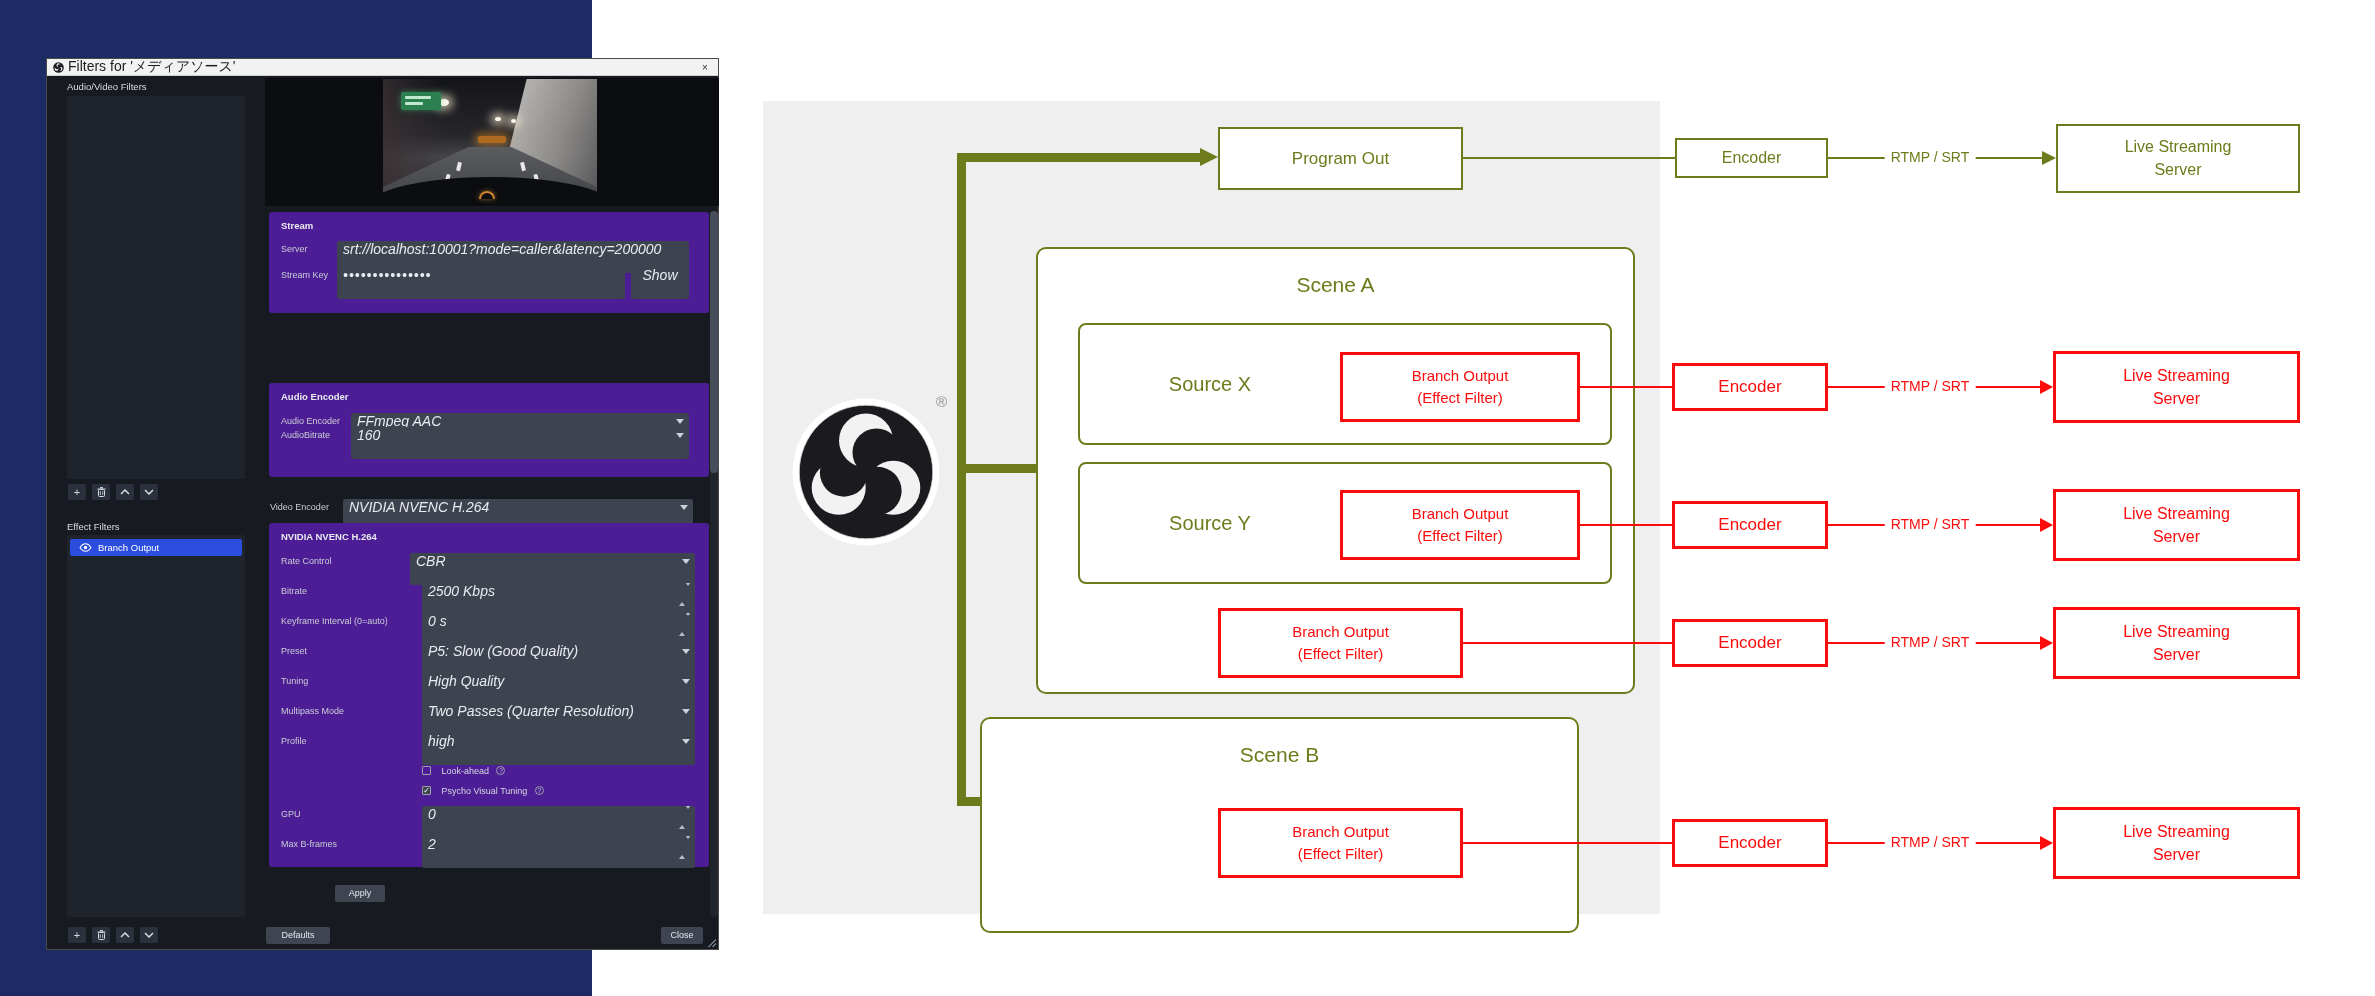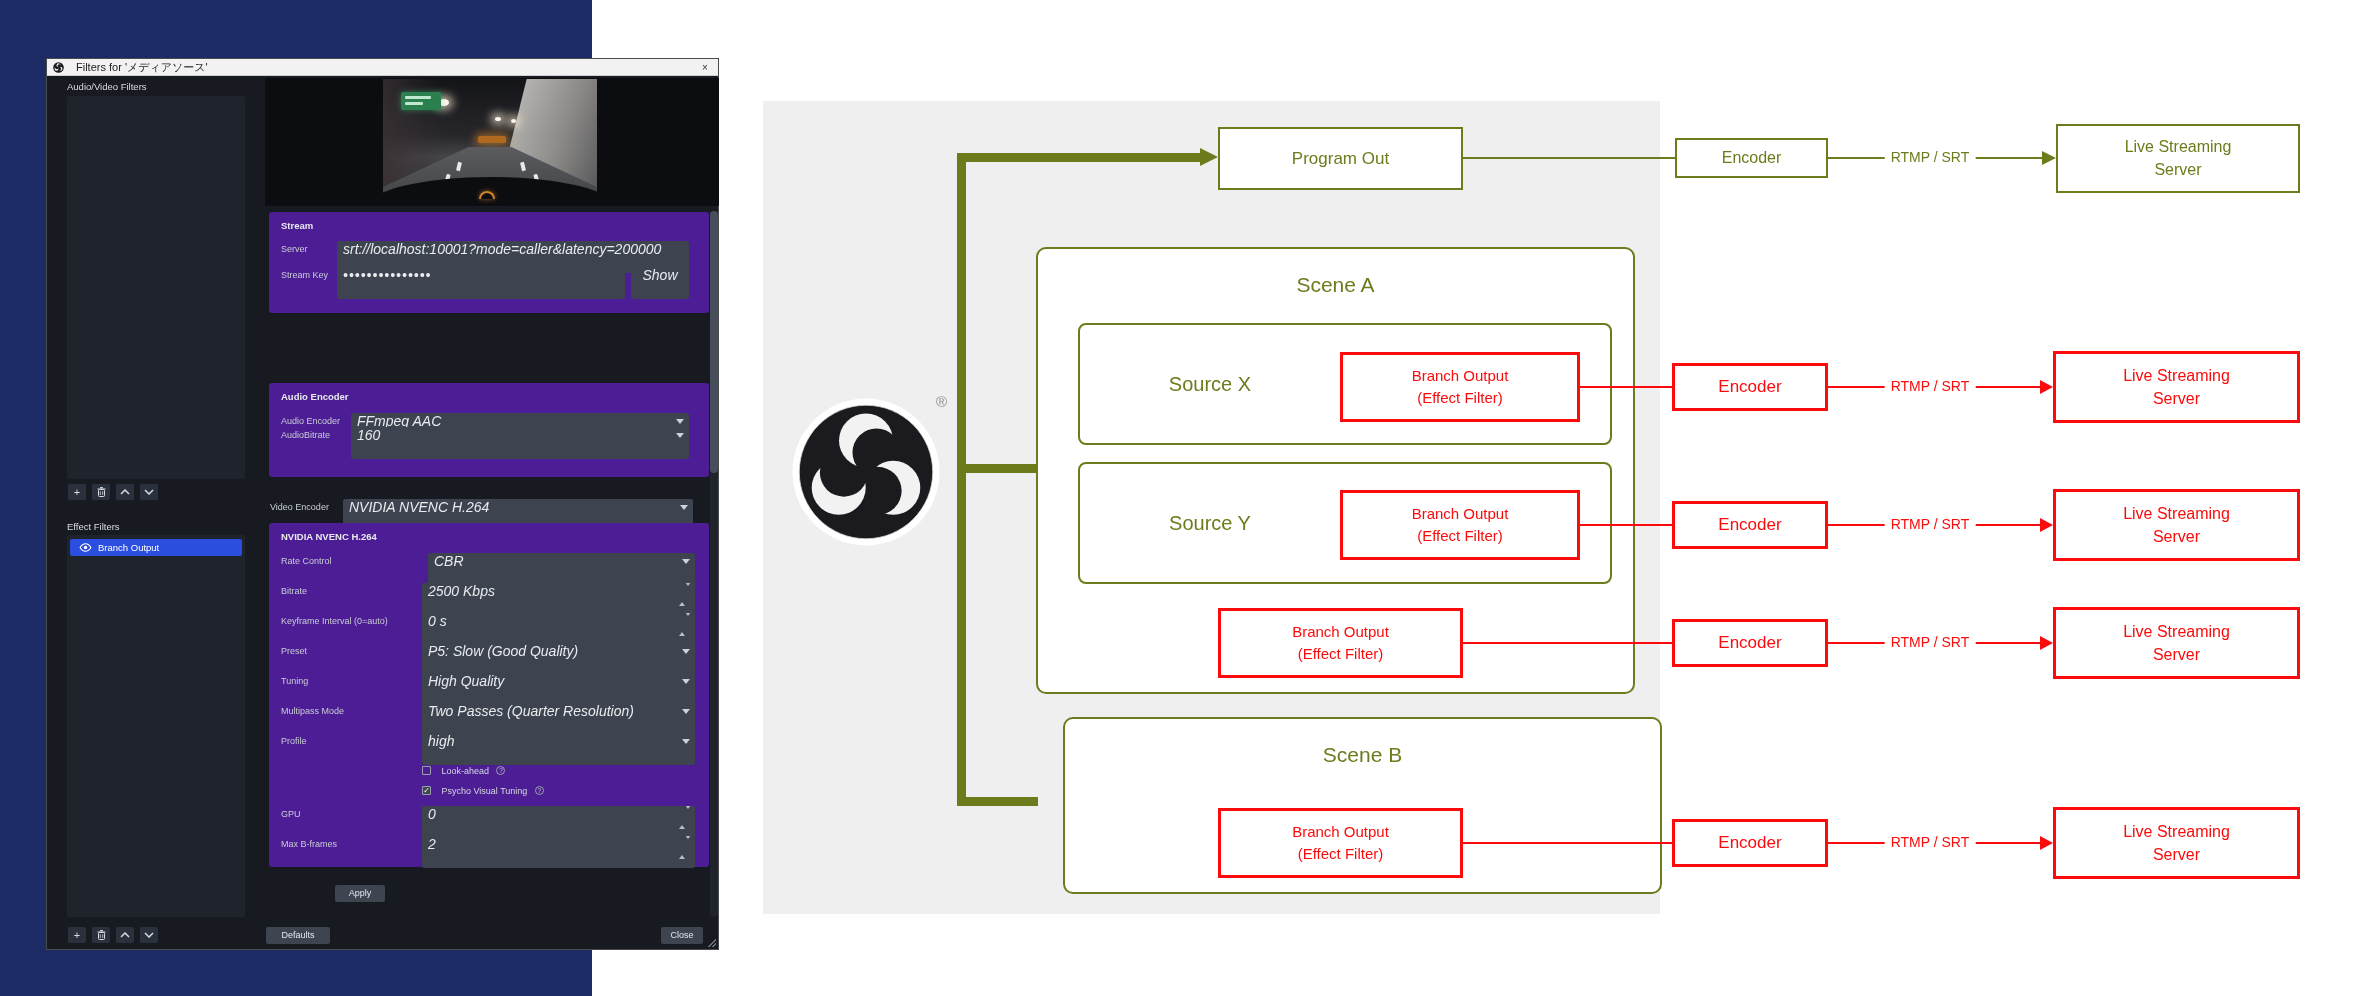--- a/index.html
+++ b/index.html
@@ -25,21 +25,21 @@
   .proto.red { color:#fb0b0b; }
   .proto.ol { color:#6e7b1c; }
   .enc-red { width:156px; height:48px; font-size:17px; }
   .srv-red { width:247px; height:72px; font-size:16px; line-height:1.45; }
   .branch-box { line-height:1.45; font-size:15px; }
   #obs-reg { font-size:15px; color:#8f8f8f; }
 
   
   #dialog { left:46px; top:58px; width:673px; height:892px; background:#171a20; border:1px solid #4a4a4a; }
   #titlebar { left:0; top:0; width:100%; height:17px; background:#f2f2f2; border-bottom:1px solid #cfcfcf; display:flex; align-items:center; padding:0 6px; }
-  #titlebar .t-title { font-size:11px; color:#1c1c1c; margin-left:12px; }
+  #titlebar .t-title { font-size:14px; color:#1c1c1c; margin-left:4px; }
   #titlebar .t-close { margin-left:auto; font-size:10px; color:#333; width:14px; text-align:center; cursor:default; }
   .side-label { font-size:9.5px; color:#dadde2; }
   .list-panel { background:#1f232b; border-radius:2px; }
   .filter-row-selected { position:absolute; left:3px; top:4px; right:3px; height:17px; background:#2b4ede; border-radius:2px; display:flex; align-items:center; padding-left:9px; }
   .filter-row-selected span.lbl { color:#fff; font-size:9.5px; margin-left:6px; }
   .tool-btn { width:18px; height:16px; background:#2b313c; border-radius:2px; display:inline-flex; align-items:center; justify-content:center; margin-right:6px; color:#d6dae0; font-size:11px; line-height:1; }
   .panel { position:absolute; background:#4c1d95; border-radius:3px; }
   .panel-h { position:absolute; left:12px; top:8px; font-size:9.5px; font-weight:bold; color:#e8eaee; }
   .prow { position:absolute; left:12px; right:14px; height:16px; }
   .prow .lab { position:absolute; left:0; top:0; line-height:16px; font-size:9px; color:#c9cdd4; white-space:nowrap; }
@@ -142,21 +142,21 @@
 </div>
 <div class="abs box-red branch-box" style="left:1340px; top:490px; width:240px; height:70px;">
   <span>Branch Output</span>
   <span>(Effect Filter)</span>
 </div>
 <div class="abs box-red branch-box" style="left:1218px; top:608px; width:245px; height:70px;">
   <span>Branch Output</span>
   <span>(Effect Filter)</span>
 </div>
 
-<div class="abs scene-box" style="left:1063px; top:717px; width:599px; height:177px;">
+<div class="abs scene-box" style="left:980px; top:717px; width:599px; height:216px;">
   <div class="scene-title" style="margin-top:24px;">Scene B</div>
 </div>
 <div class="abs box-red branch-box" style="left:1218px; top:808px; width:245px; height:70px;">
   <span>Branch Output</span>
   <span>(Effect Filter)</span>
 </div>
 
 <div class="abs line-red" style="left:1580px; top:386px; width:92px;"></div>
 <div class="abs box-red enc-red" style="left:1672px; top:363px;">
     <span>Encoder</span>
@@ -344,21 +344,21 @@
       <span>NVIDIA NVENC H.264</span>
       <span class="sel-arrow"></span>
     </div>
   </div>
 
   <div class="panel" style="left:222px; top:464px; width:440px; height:344px;">
     <div class="panel-h">NVIDIA NVENC H.264</div>
 
     <div class="prow" style="top:30px;">
       <span class="lab">Rate Control</span>
-      <div class="field" style="left:147px; right:0;">
+      <div class="field" style="left:129px; right:0;">
         <span>CBR</span><span class="sel-arrow"></span>
       </div>
     </div>
     <div class="prow" style="top:60px;">
       <span class="lab">Bitrate</span>
       <div class="field" style="left:141px; right:0;">
         <span>2500 Kbps</span>
         <span class="spin-col"><span class="sp-u"></span><span class="sp-d"></span></span>
       </div>
     </div>

